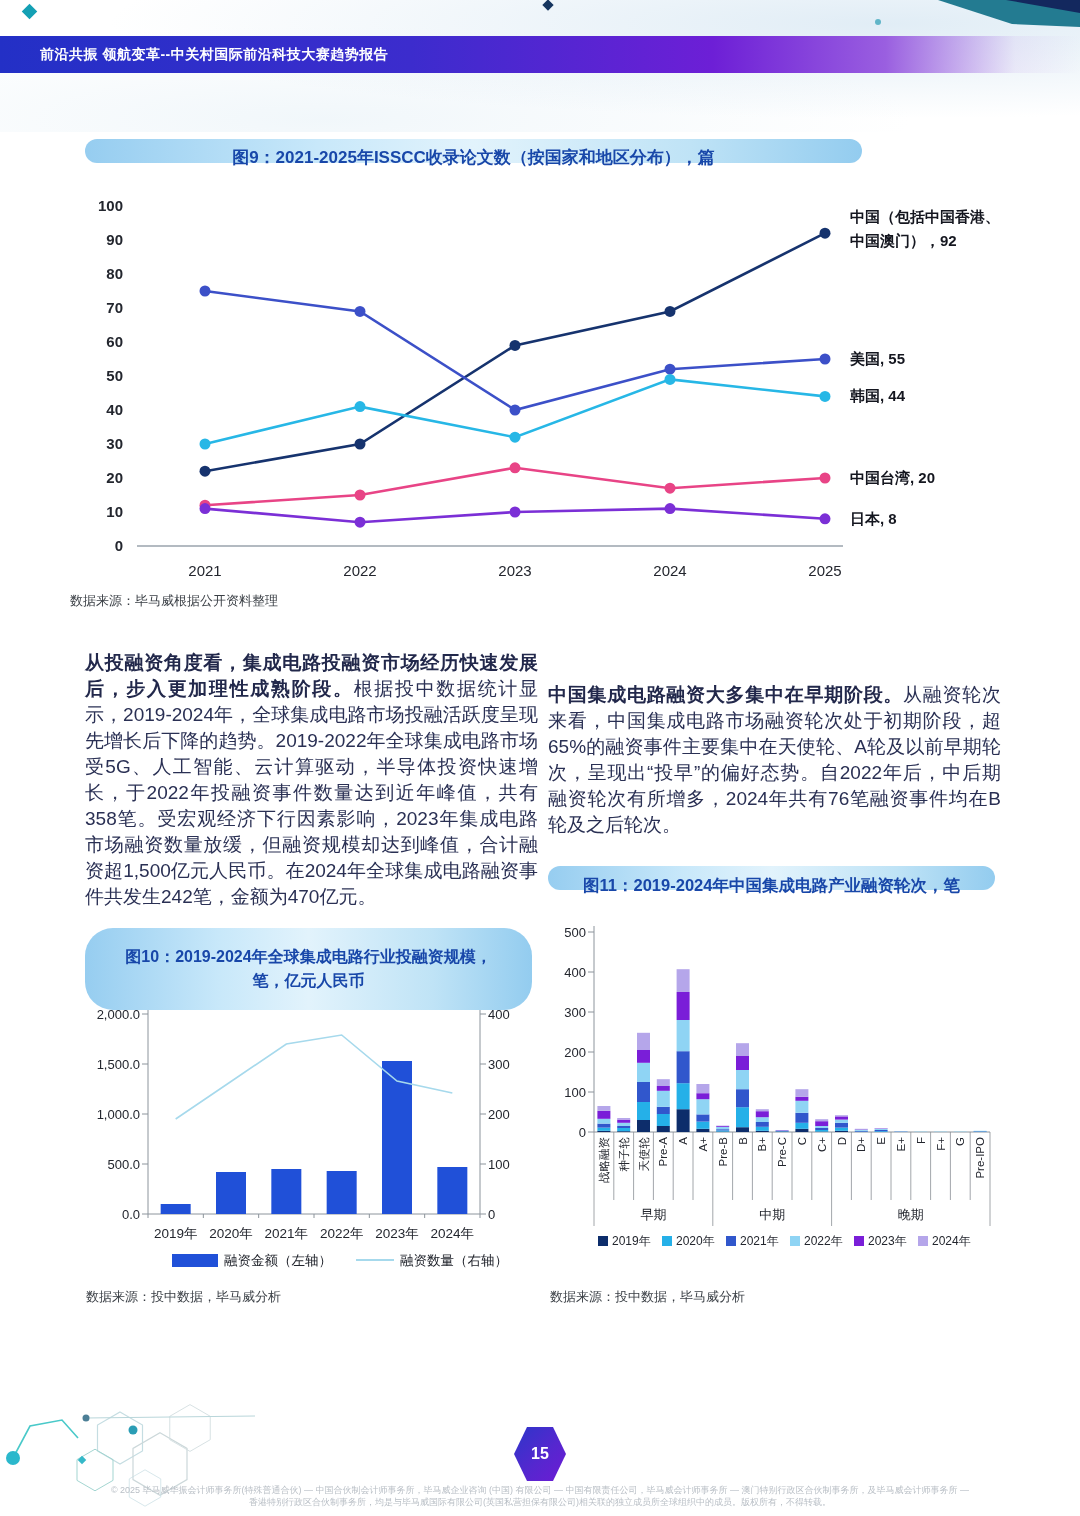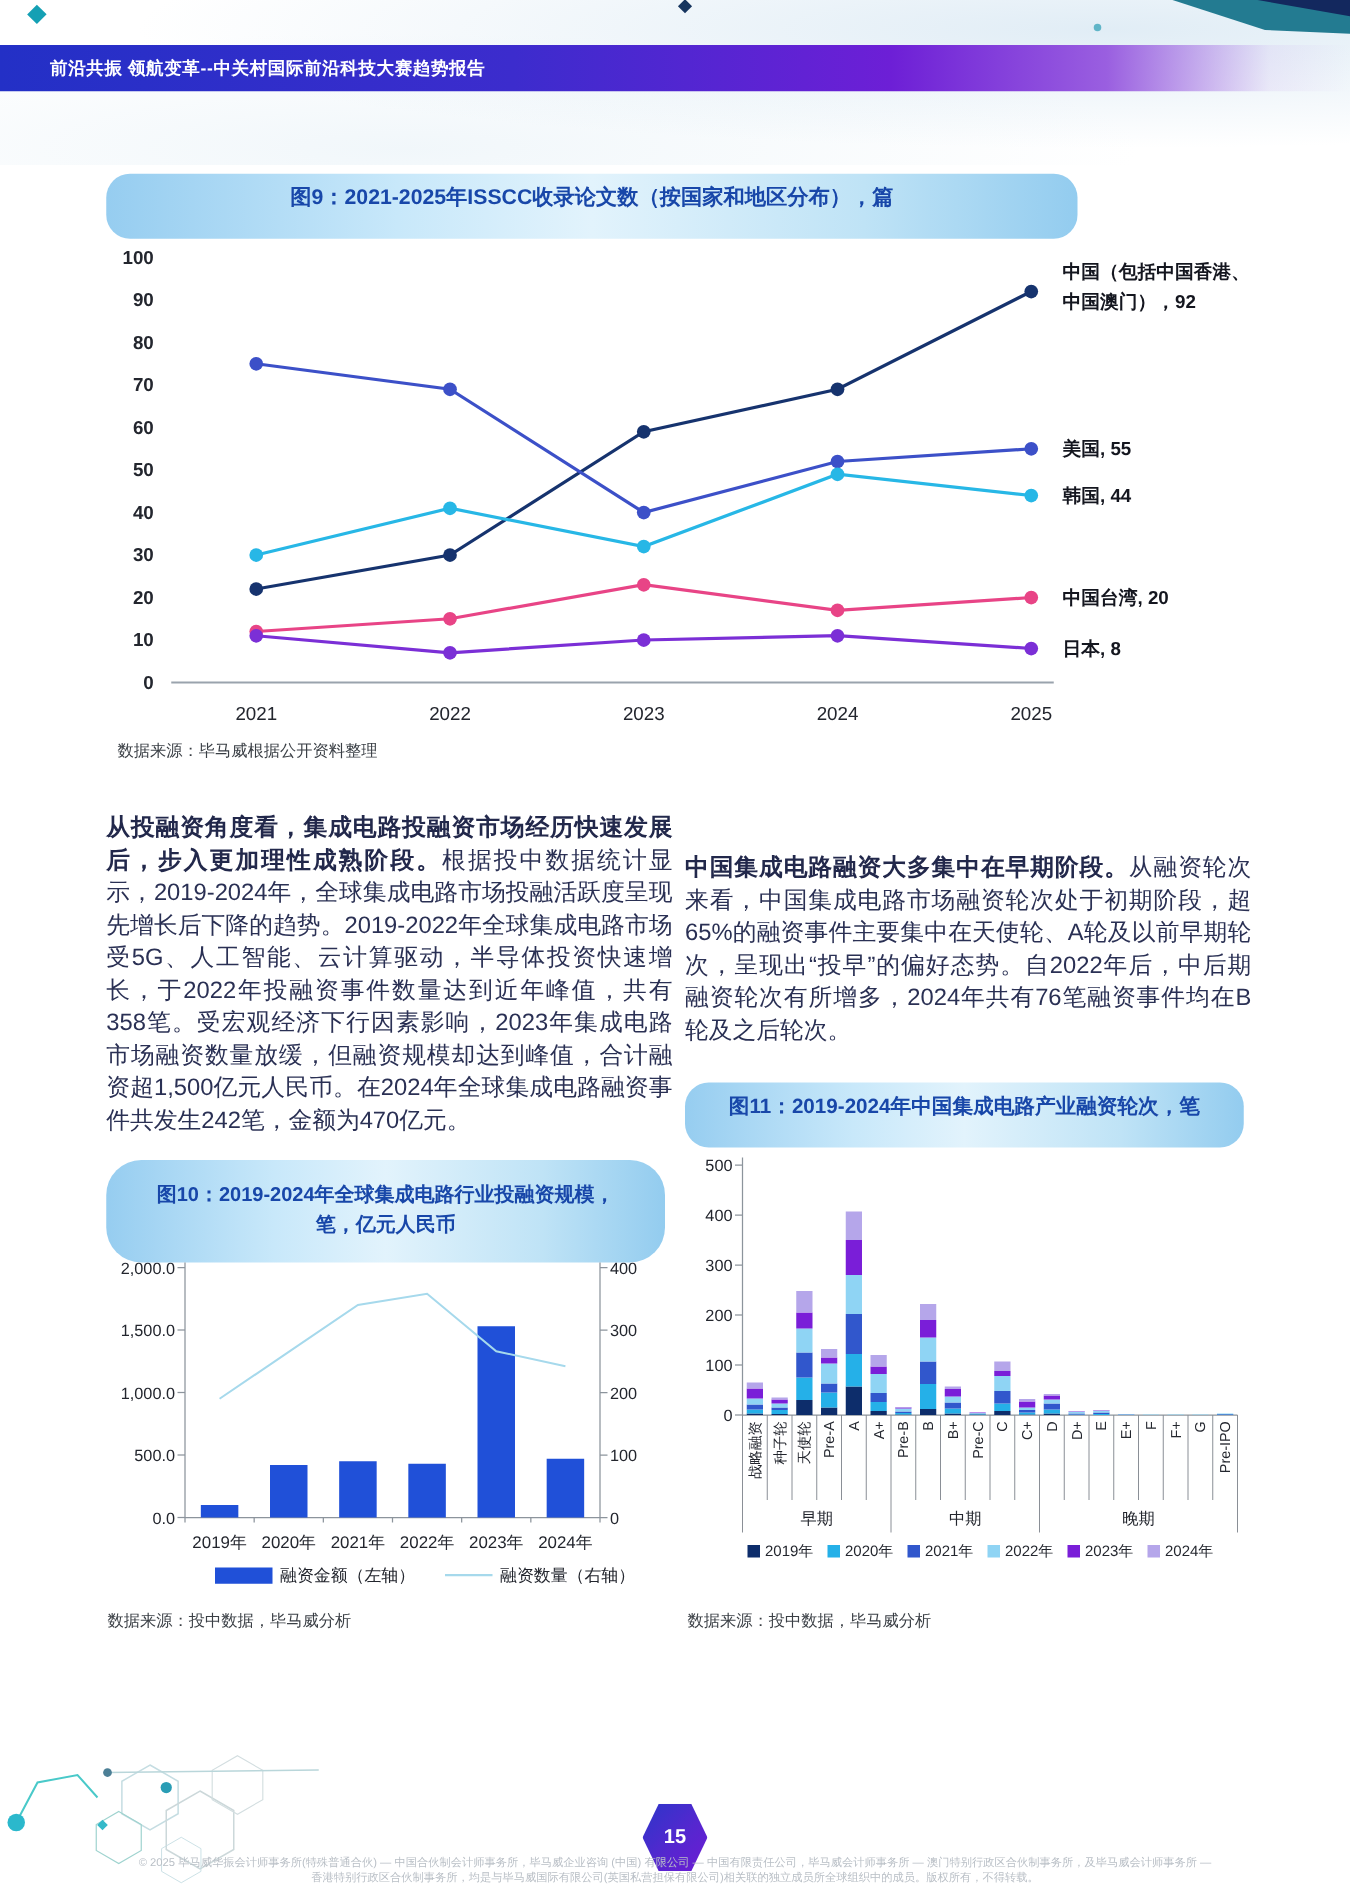--- a/index.html
+++ b/index.html
@@ -9,29 +9,29 @@
         background:linear-gradient(180deg,#f1f5f8 0%,#fafcfe 55%,#ffffff 100%);
         background-image:radial-gradient(ellipse at 82% 18%, rgba(200,222,238,.55), rgba(255,255,255,0) 62%),
                          radial-gradient(ellipse at 30% 90%, rgba(215,232,242,.35), rgba(255,255,255,0) 55%);}
   .corner-svg{position:absolute;top:0;left:0;}
   .header-bar{position:absolute;top:36px;left:0;width:1080px;height:37px;
         background:linear-gradient(90deg,#2330c6 0%,#3c2ccd 38%,#6d1fd6 66%,#9a5fe0 82%,rgba(210,190,240,.25) 94%,rgba(238,244,249,0) 100%);
         display:flex;align-items:center;}
   .header-bar span{color:#ffffff;font-size:14px;font-weight:700;letter-spacing:.5px;padding-left:40px;}
   .banner{background:linear-gradient(90deg,#96cdf0 0%,#c8e8fa 30%,#e2f3fc 50%,#bfe3f6 78%,#93ccef 100%);
         color:#1847a9;font-weight:700;text-align:center;}
-  .banner.one{height:52px;line-height:38px;border-radius:19px;font-size:17px;}
+  .banner.one{height:24px;line-height:38px;border-radius:19px;font-size:17px;}
   .banner.two{border-radius:28px;padding:17px 0;font-size:16px;line-height:24px;}
   .src{font-size:13px;color:#3a3f45;}
   .col-text{font-size:19px;line-height:26px;text-align:justify;color:#2a3054;}
   .col-text b{color:#22284b;}
   .hex-badge{position:absolute;left:514px;top:1427px;width:52px;height:54px;
         background:linear-gradient(135deg,#2c36c9 0%,#5527cf 55%,#6d1bd4 100%);
         clip-path:polygon(25% 0%,75% 0%,100% 50%,75% 100%,25% 100%,0% 50%);
-        display:flex;align-items:center;justify-content:center;color:#fff;font-size:16px;font-weight:700;margin-top:16px;}
+        display:flex;align-items:center;justify-content:center;color:#fff;font-size:16px;font-weight:700;}
   .copyright{position:absolute;left:0;top:1484px;width:1080px;text-align:center;
         font-size:9px;line-height:12px;color:#b9bfc6;}
   .abs{position:absolute;}
   svg text{font-family:"Liberation Sans","DejaVu Sans",sans-serif;}
 </style>
 </head>
 <body>
 
 <div class="page">
 
@@ -100,21 +100,21 @@
         <circle cx="740" cy="292" r="5.5" fill="#e84486"></circle>
         <text x="765" y="297" font-size="15" font-weight="700" fill="#14161f">中国台湾, 20</text>
         <polyline points="120,322.6 275,336.2 430,326 585,322.6 740,332.8" fill="none" stroke="#7b2fd6" stroke-width="2.6"></polyline>
         <circle cx="120" cy="322.6" r="5.5" fill="#7b2fd6"></circle>
         <circle cx="275" cy="336.2" r="5.5" fill="#7b2fd6"></circle>
         <circle cx="430" cy="326" r="5.5" fill="#7b2fd6"></circle>
         <circle cx="585" cy="322.6" r="5.5" fill="#7b2fd6"></circle>
         <circle cx="740" cy="332.8" r="5.5" fill="#7b2fd6"></circle>
         <text x="765" y="337.8" font-size="15" font-weight="700" fill="#14161f">日本, 8</text>
       </svg></div>
-  <div class="abs src" style="left:94px;top:592px;">数据来源：毕马威根据公开资料整理</div>
+  <div class="abs src" style="left:70px;top:592px;">数据来源：毕马威根据公开资料整理</div>
 
   <div class="abs col-text" style="left:85px;top:650px;width:453px;">
     <b>从投融资角度看，集成电路投融资市场经历快速发展后，步入更加理性成熟阶段。</b><span>根据投中数据统计显示，2019-2024年，全球集成电路市场投融活跃度呈现先增长后下降的趋势。2019-2022年全球集成电路市场受5G、人工智能、云计算驱动，半导体投资快速增长，于2022年投融资事件数量达到近年峰值，共有358笔。受宏观经济下行因素影响，2023年集成电路市场融资数量放缓，但融资规模却达到峰值，合计融资超1,500亿元人民币。在2024年全球集成电路融资事件共发生242笔，金额为470亿元。</span>
   </div>
   <div class="abs col-text" style="left:548px;top:650px;width:453px;margin-top:32px;">
     <b>中国集成电路融资大多集中在早期阶段。</b><span>从融资轮次来看，中国集成电路市场融资轮次处于初期阶段，超65%的融资事件主要集中在天使轮、A轮及以前早期轮次，呈现出“投早”的偏好态势。自2022年后，中后期融资轮次有所增多，2024年共有76笔融资事件均在B轮及之后轮次。</span>
   </div>
 
   <div class="abs banner two" style="left:85px;top:928px;width:447px;">
     <div>图10：2019-2024年全球集成电路行业投融资规模，</div>

